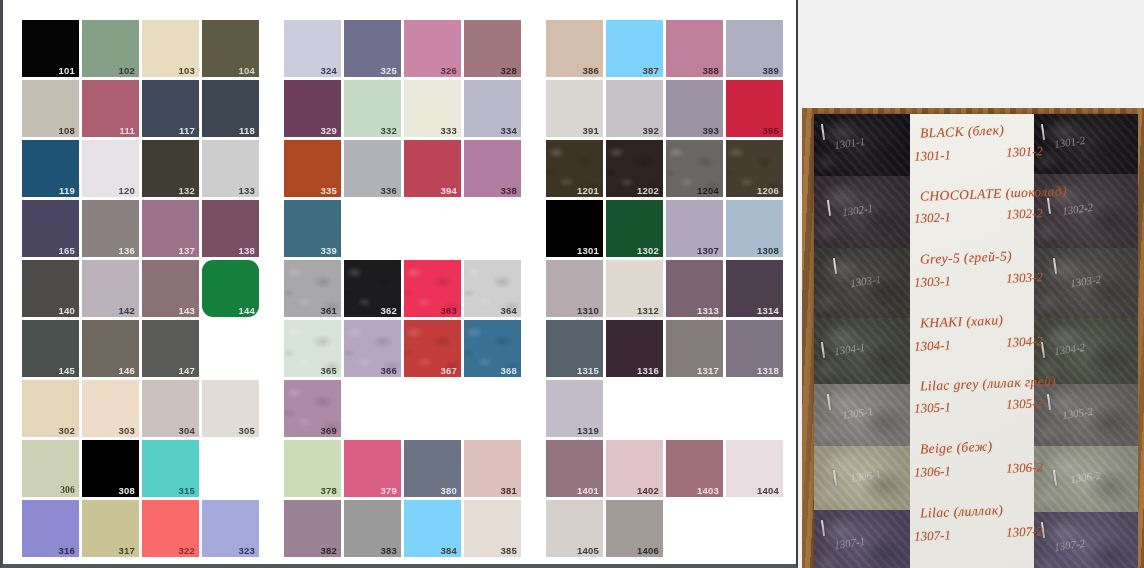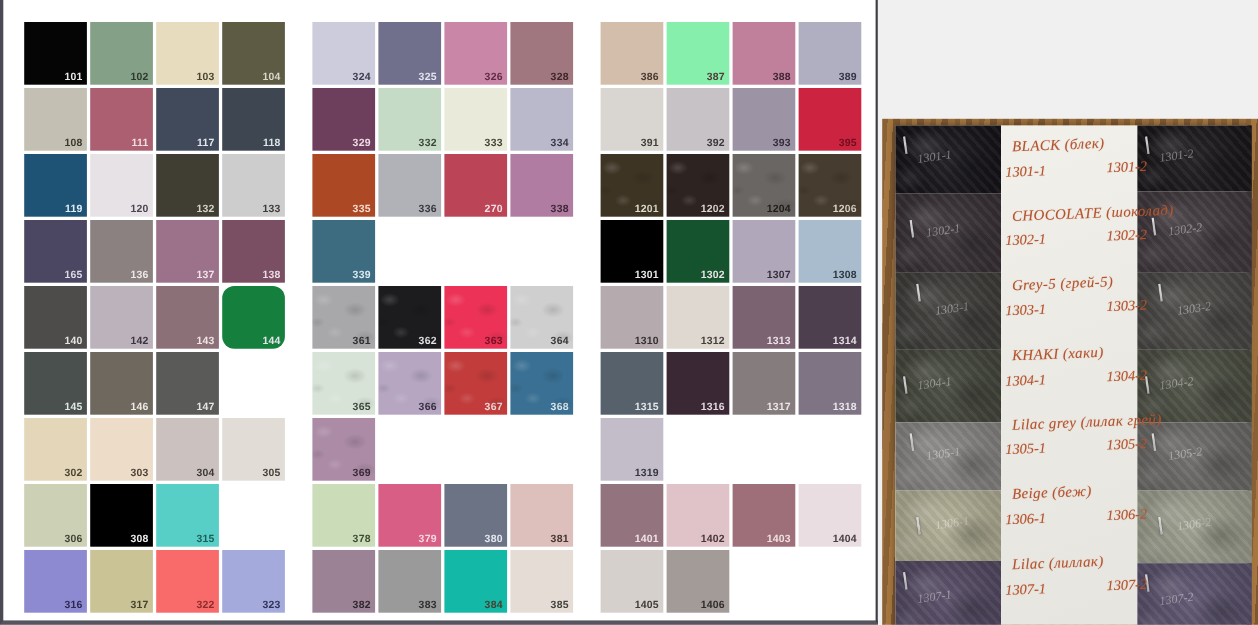--- a/index.html
+++ b/index.html
@@ -213,21 +213,21 @@
           </div>
           <div class="swatch" style="background: rgb(203, 194, 191);">
             <span class="swatch-label" style="color: rgb(62, 57, 54);">304</span>
           </div>
           <div class="swatch" style="background: rgb(226, 220, 215);">
             <span class="swatch-label" style="color: rgb(70, 65, 61);">305</span>
           </div>
         </div>
         <div class="swatch-row">
           <div class="swatch" style="background: rgb(204, 208, 180);">
-            <span class="swatch-label" style="color: rgb(63, 67, 52);">306</span>
+            <span class="swatch-label" style="color: rgb(63, 67, 52); font-family: Liberation Serif, serif;">306</span>
           </div>
           <div class="swatch" style="background: rgb(0, 0, 0);">
             <span class="swatch-label" style="color: rgb(238, 238, 238);">308</span>
           </div>
           <div class="swatch" style="background: rgb(87, 206, 198);">
             <span class="swatch-label" style="color: rgb(30, 94, 89);">315</span>
           </div>
         </div>
         <div class="swatch-row">
           <div class="swatch" style="background: rgb(142, 138, 210);">
@@ -274,21 +274,21 @@
           </div>
         </div>
         <div class="swatch-row">
           <div class="swatch" style="background: rgb(173, 72, 36);">
             <span class="swatch-label" style="color: rgb(244, 223, 212);">335</span>
           </div>
           <div class="swatch" style="background: rgb(176, 178, 184);">
             <span class="swatch-label" style="color: rgb(53, 55, 60);">336</span>
           </div>
           <div class="swatch" style="background: rgb(187, 68, 87);">
-            <span class="swatch-label" style="color: rgb(243, 221, 225);">270</span>
+            <span class="swatch-label" style="color: rgb(243, 221, 225);">394</span>
           </div>
           <div class="swatch" style="background: rgb(176, 124, 162);">
             <span class="swatch-label" style="color: rgb(61, 38, 54);">338</span>
           </div>
         </div>
         <div class="swatch-row">
           <div class="swatch" style="background: rgb(61, 107, 128);">
             <span class="swatch-label" style="color: rgb(220, 234, 241);">339</span>
           </div>
           <div class="swatch empty"></div>
@@ -345,34 +345,34 @@
             <span class="swatch-label" style="color: rgb(67, 52, 50);">381</span>
           </div>
         </div>
         <div class="swatch-row">
           <div class="swatch" style="background: rgb(155, 130, 148);">
             <span class="swatch-label" style="color: rgb(47, 39, 48);">382</span>
           </div>
           <div class="swatch" style="background: rgb(154, 154, 154);">
             <span class="swatch-label" style="color: rgb(47, 47, 47);">383</span>
           </div>
-          <div class="swatch" style="background: #14b8a6;">
+          <div class="swatch" style="background: #7dd3fc;">
             <span class="swatch-label" style="color: rgb(71, 65, 47);">384</span>
           </div>
           <div class="swatch" style="background: rgb(229, 220, 213);">
             <span class="swatch-label" style="color: rgb(68, 64, 60);">385</span>
           </div>
         </div>
       </div>
       <div class="swatch-group">
         <div class="swatch-row">
           <div class="swatch" style="background: rgb(211, 189, 171);">
             <span class="swatch-label" style="color: rgb(69, 57, 47);">386</span>
           </div>
-          <div class="swatch" style="background: #86efac;">
+          <div class="swatch" style="background: #7dd3fc;">
             <span class="swatch-label" style="color: rgb(84, 56, 58);">387</span>
           </div>
           <div class="swatch" style="background: rgb(192, 127, 154);">
             <span class="swatch-label" style="color: rgb(63, 37, 51);">388</span>
           </div>
           <div class="swatch" style="background: rgb(176, 175, 193);">
             <span class="swatch-label" style="color: rgb(52, 51, 69);">389</span>
           </div>
         </div>
         <div class="swatch-row">

